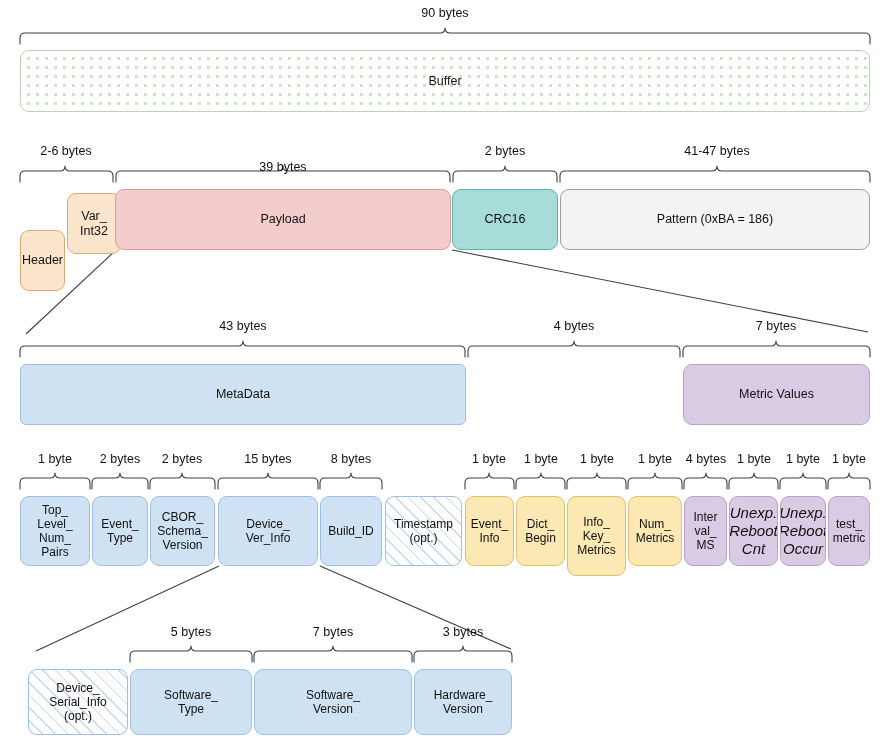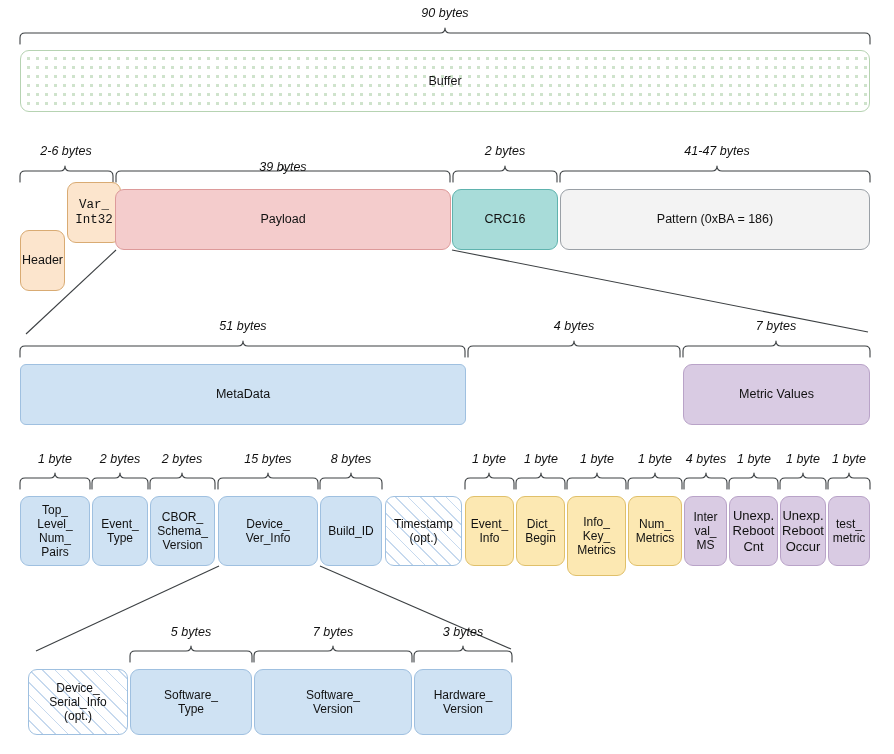--- a/index.html
+++ b/index.html
@@ -34,21 +34,20 @@
     white-space: pre-line;
     overflow: hidden;
   }
   .lbl {
     position: absolute;
     font-size: 12.5px;
     color: #111111;
     text-align: center;
     white-space: nowrap;
     transform: translateX(-50%);
-    font-style: italic;
   }
   .svg-layer {
     position: absolute;
     left: 0;
     top: 0;
     width: 894px;
     height: 754px;
     pointer-events: none;
   }
   
@@ -70,21 +69,21 @@
     background-color: #ffffff;
     background-image: repeating-linear-gradient(
       45deg,
       rgba(120,165,215,0.42) 0px,
       rgba(120,165,215,0.42) 1.2px,
       rgba(0,0,0,0) 1.2px,
       rgba(0,0,0,0) 9px);
     border-color: #9fc0e0;
   }
   .txt-small { font-size: 12px; }
-  .txt-xsmall { font-size: 13px; }
+  .txt-xsmall { font-size: 15px; font-style: italic; }
 </style>
 </head>
 <body>
 
 <div id="canvas">
 
   <svg class="svg-layer" viewBox="0 0 894 754" xmlns="http://www.w3.org/2000/svg">
     <g fill="none" stroke="#3c4043" stroke-width="1.1" stroke-linecap="round" stroke-linejoin="round">
 
       <path d="M20,44 L20,38 Q20,33 25,33 L440,33 Q445,33 445,28 Q445,33 450,33 L865,33 Q870,33 870,38 L870,44"></path>
@@ -134,35 +133,35 @@
   </div>
 
   <div class="lbl" style="left:66px; top:144px;">2-6 bytes</div>
   <div class="lbl" style="left:283px; top:144px;margin-top:16px;">39 bytes</div>
   <div class="lbl" style="left:505px; top:144px;">2 bytes</div>
   <div class="lbl" style="left:717px; top:144px;">41-47 bytes</div>
 
   <div class="box f-orange" style="left:20px; top:189px; width:45px; height:61px;margin-top:41px;">
     <span>Header</span>
   </div>
-  <div class="box f-orange" style="left:67px; top:182px; width:54px; height:61px;font-family:Liberation Mono, monospace;">
+  <div class="box f-orange" style="left:67px; top:193px; width:54px; height:61px;">
     <span>Var_
 Int32</span>
   </div>
   <div class="box f-red" style="left:115px; top:189px; width:336px; height:61px;">
     <span>Payload</span>
   </div>
   <div class="box f-teal" style="left:452px; top:189px; width:106px; height:61px;">
     <span>CRC16</span>
   </div>
   <div class="box f-grey" style="left:560px; top:189px; width:310px; height:61px;">
     <span>Pattern (0xBA = 186)</span>
   </div>
 
-  <div class="lbl" style="left:243px; top:319px;">51 bytes</div>
+  <div class="lbl" style="left:243px; top:319px;">43 bytes</div>
   <div class="lbl" style="left:574px; top:319px;">4 bytes</div>
   <div class="lbl" style="left:776px; top:319px;">7 bytes</div>
 
   <div class="box f-blue" style="left:20px; top:364px; width:446px; height:61px;border-radius:6px;">
     <span>MetaData</span>
   </div>
   <div class="box f-purple" style="left:683px; top:364px; width:187px; height:61px;">
     <span>Metric Values</span>
   </div>
 

